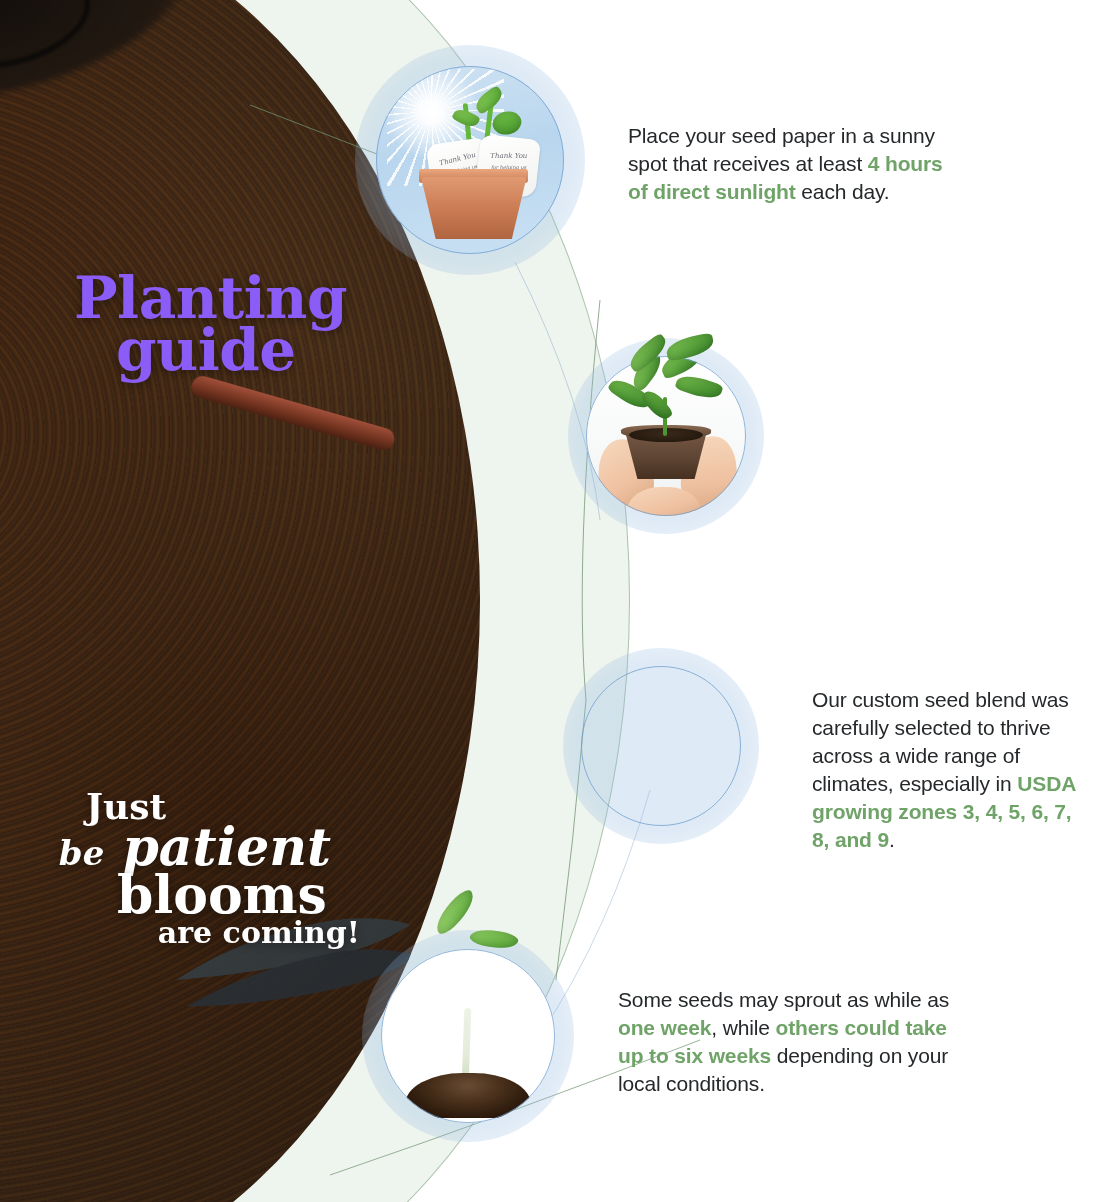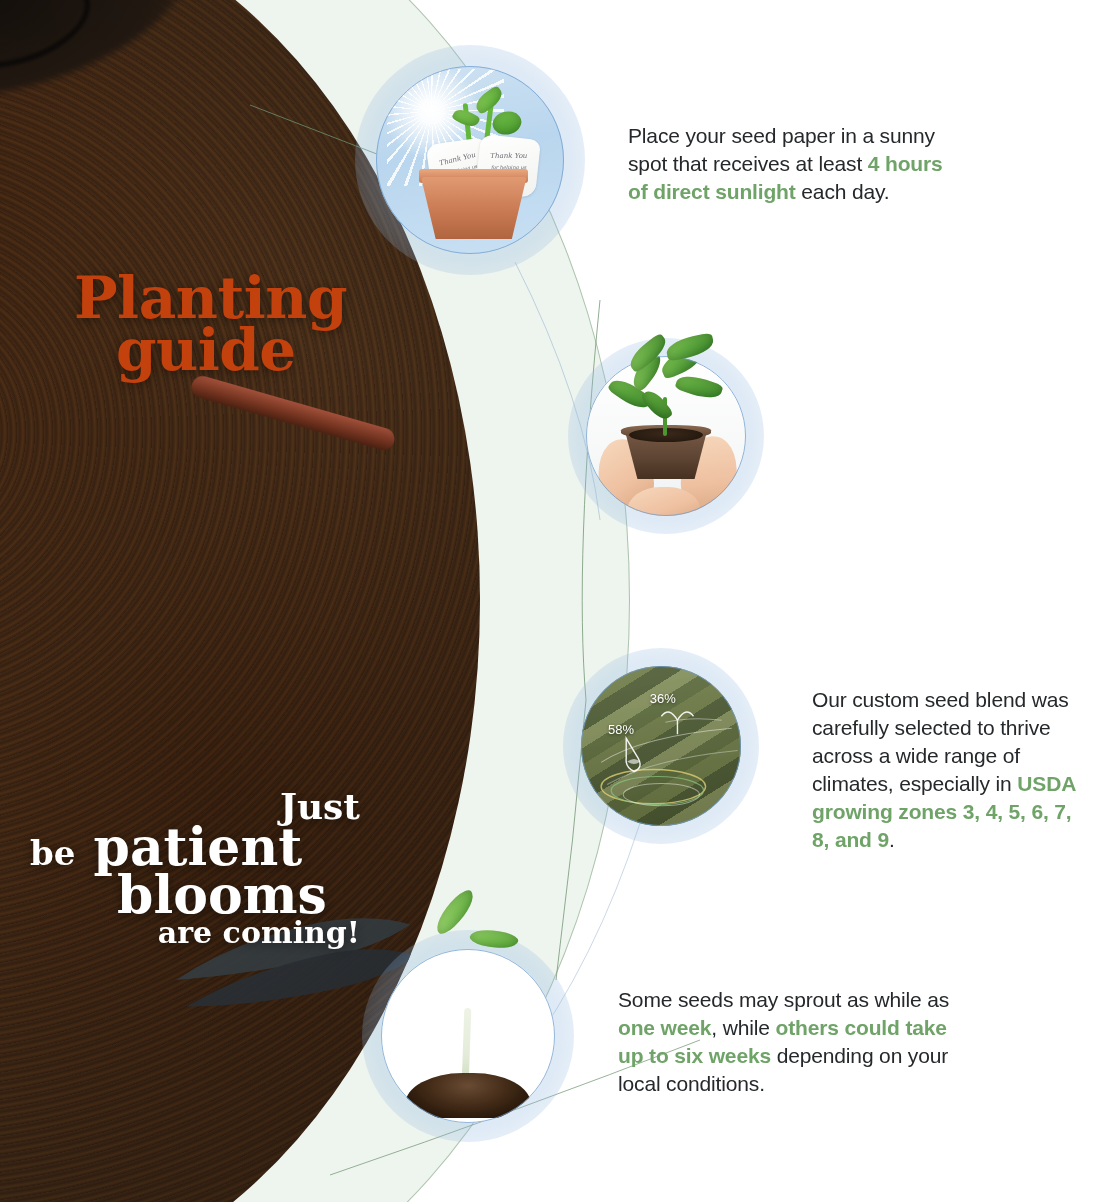--- a/index.html
+++ b/index.html
@@ -95,43 +95,43 @@
     background:radial-gradient(ellipse at 36% 32%, #9ed86a, #4f9e32 55%, #2f6d20);
     border-radius:60% 20% 60% 20%;
     box-shadow:inset 0 0 8px rgba(0,0,0,.2);
   }
 
   
   .headline{
     position:absolute;
     left:74px; top:272px;
     width:330px;
-    color:#c2410c;
+    color:#8b5cf6;
     font-family:"DejaVu Serif", serif;
     font-weight:700;
     letter-spacing:-.5px;
     line-height:.9;
     text-shadow:0 2px 10px rgba(0,0,0,.42);
   }
   .headline .l1{display:block;font-size:58px;}
   .headline .l2{display:block;font-size:58px;margin-left:42px;}
 
   .bottomline{
     position:absolute;
     left:30px; top:790px;
     width:330px;
     color:#ffffff;
     font-family:"DejaVu Serif", serif;
     font-weight:700;
     line-height:.92;
     text-shadow:0 2px 10px rgba(0,0,0,.42);
     text-align:center;
   }
-  .bottomline .b1{display:block;font-size:36px;text-align:right;margin-left:56px;}
-  .bottomline .b2{display:block;font-size:52px;text-align:left;}
+  .bottomline .b1{display:block;font-size:36px;text-align:left;margin-left:56px;}
+  .bottomline .b2{display:block;font-size:52px;text-align:center;font-style:italic;}
   .bottomline .b2 .small{font-size:34px;}
   .bottomline .b3{display:block;font-size:52px;text-align:center;margin-left:54px;}
   .bottomline .b4{display:block;font-size:30px;text-align:right;margin-left:78px;}
 
   
   .bubble{
     position:absolute;
     border-radius:50%;
   }
   .bubble .glow{
@@ -332,38 +332,20 @@
     <div class="ring"></div>
 
     <div style="position:absolute;left:8%;top:-10%;width:84%;height:44%;pointer-events:none;">
       <div class="leaf" style="position:absolute;left:26%;top:30%;width:44px;height:18px;transform:rotate(-38deg);background:linear-gradient(150deg,#8fd161,#367f24);"></div>
       <div class="leaf" style="position:absolute;left:50%;top:22%;width:48px;height:20px;transform:rotate(-12deg);background:linear-gradient(150deg,#86cd58,#2f7a22);"></div>
     </div>
   </div>
 
   <div class="bubble" style="left:563px;top:648px;width:196px;height:196px;">
     <div class="glow"></div>
-    <div class="photo">
-      <div class="b3bg"></div>
-      <svg viewBox="0 0 160 160" style="position:absolute;inset:0;width:100%;height:100%;">
-        <path d="M20 96 Q60 70 150 62" stroke="rgba(255,255,255,.45)" stroke-width="1" fill="none"></path>
-        <path d="M26 118 Q72 92 156 84" stroke="rgba(255,255,255,.35)" stroke-width="1" fill="none"></path>
-        <path d="M84 56 Q110 50 140 54" stroke="rgba(255,255,255,.4)" stroke-width="1" fill="none"></path>
-        <ellipse cx="72" cy="120" rx="52" ry="17" fill="none" stroke="rgba(226,214,120,.75)" stroke-width="1.4"></ellipse>
-        <ellipse cx="76" cy="124" rx="46" ry="14" fill="none" stroke="rgba(140,200,130,.7)" stroke-width="1.2"></ellipse>
-        <ellipse cx="80" cy="128" rx="38" ry="11" fill="none" stroke="rgba(255,255,255,.45)" stroke-width="1"></ellipse>
-        <path d="M96 54 Q104 40 112 50" stroke="rgba(255,255,255,.9)" stroke-width="1.4" fill="none"></path>
-        <path d="M96 54 Q88 40 80 50" stroke="rgba(255,255,255,.9)" stroke-width="1.4" fill="none"></path>
-        <path d="M96 54 L96 68" stroke="rgba(255,255,255,.9)" stroke-width="1.4" fill="none"></path>
-        <path d="M45 72 L57 92 Q62 101 53 105 Q44 101 45 92 Z" fill="none" stroke="rgba(255,255,255,.92)" stroke-width="1.4"></path>
-        <path d="M46 95 Q53 90 59 95 Q53 100 46 95 Z" fill="rgba(255,255,255,.6)"></path>
-      </svg>
-      <div class="hud-num" style="left:43%;top:16%;">36%</div>
-      <div class="hud-num" style="left:17%;top:35%;">58%</div>
-    </div>
     <div class="ring"></div>
   </div>
 
   <div class="bubble" style="left:362px;top:930px;width:212px;height:212px;">
     <div class="glow"></div>
     <div class="photo">
       <div class="b4bg"></div>
       <div class="b4stem"></div>
       <div class="b4soil"></div>
     </div>

